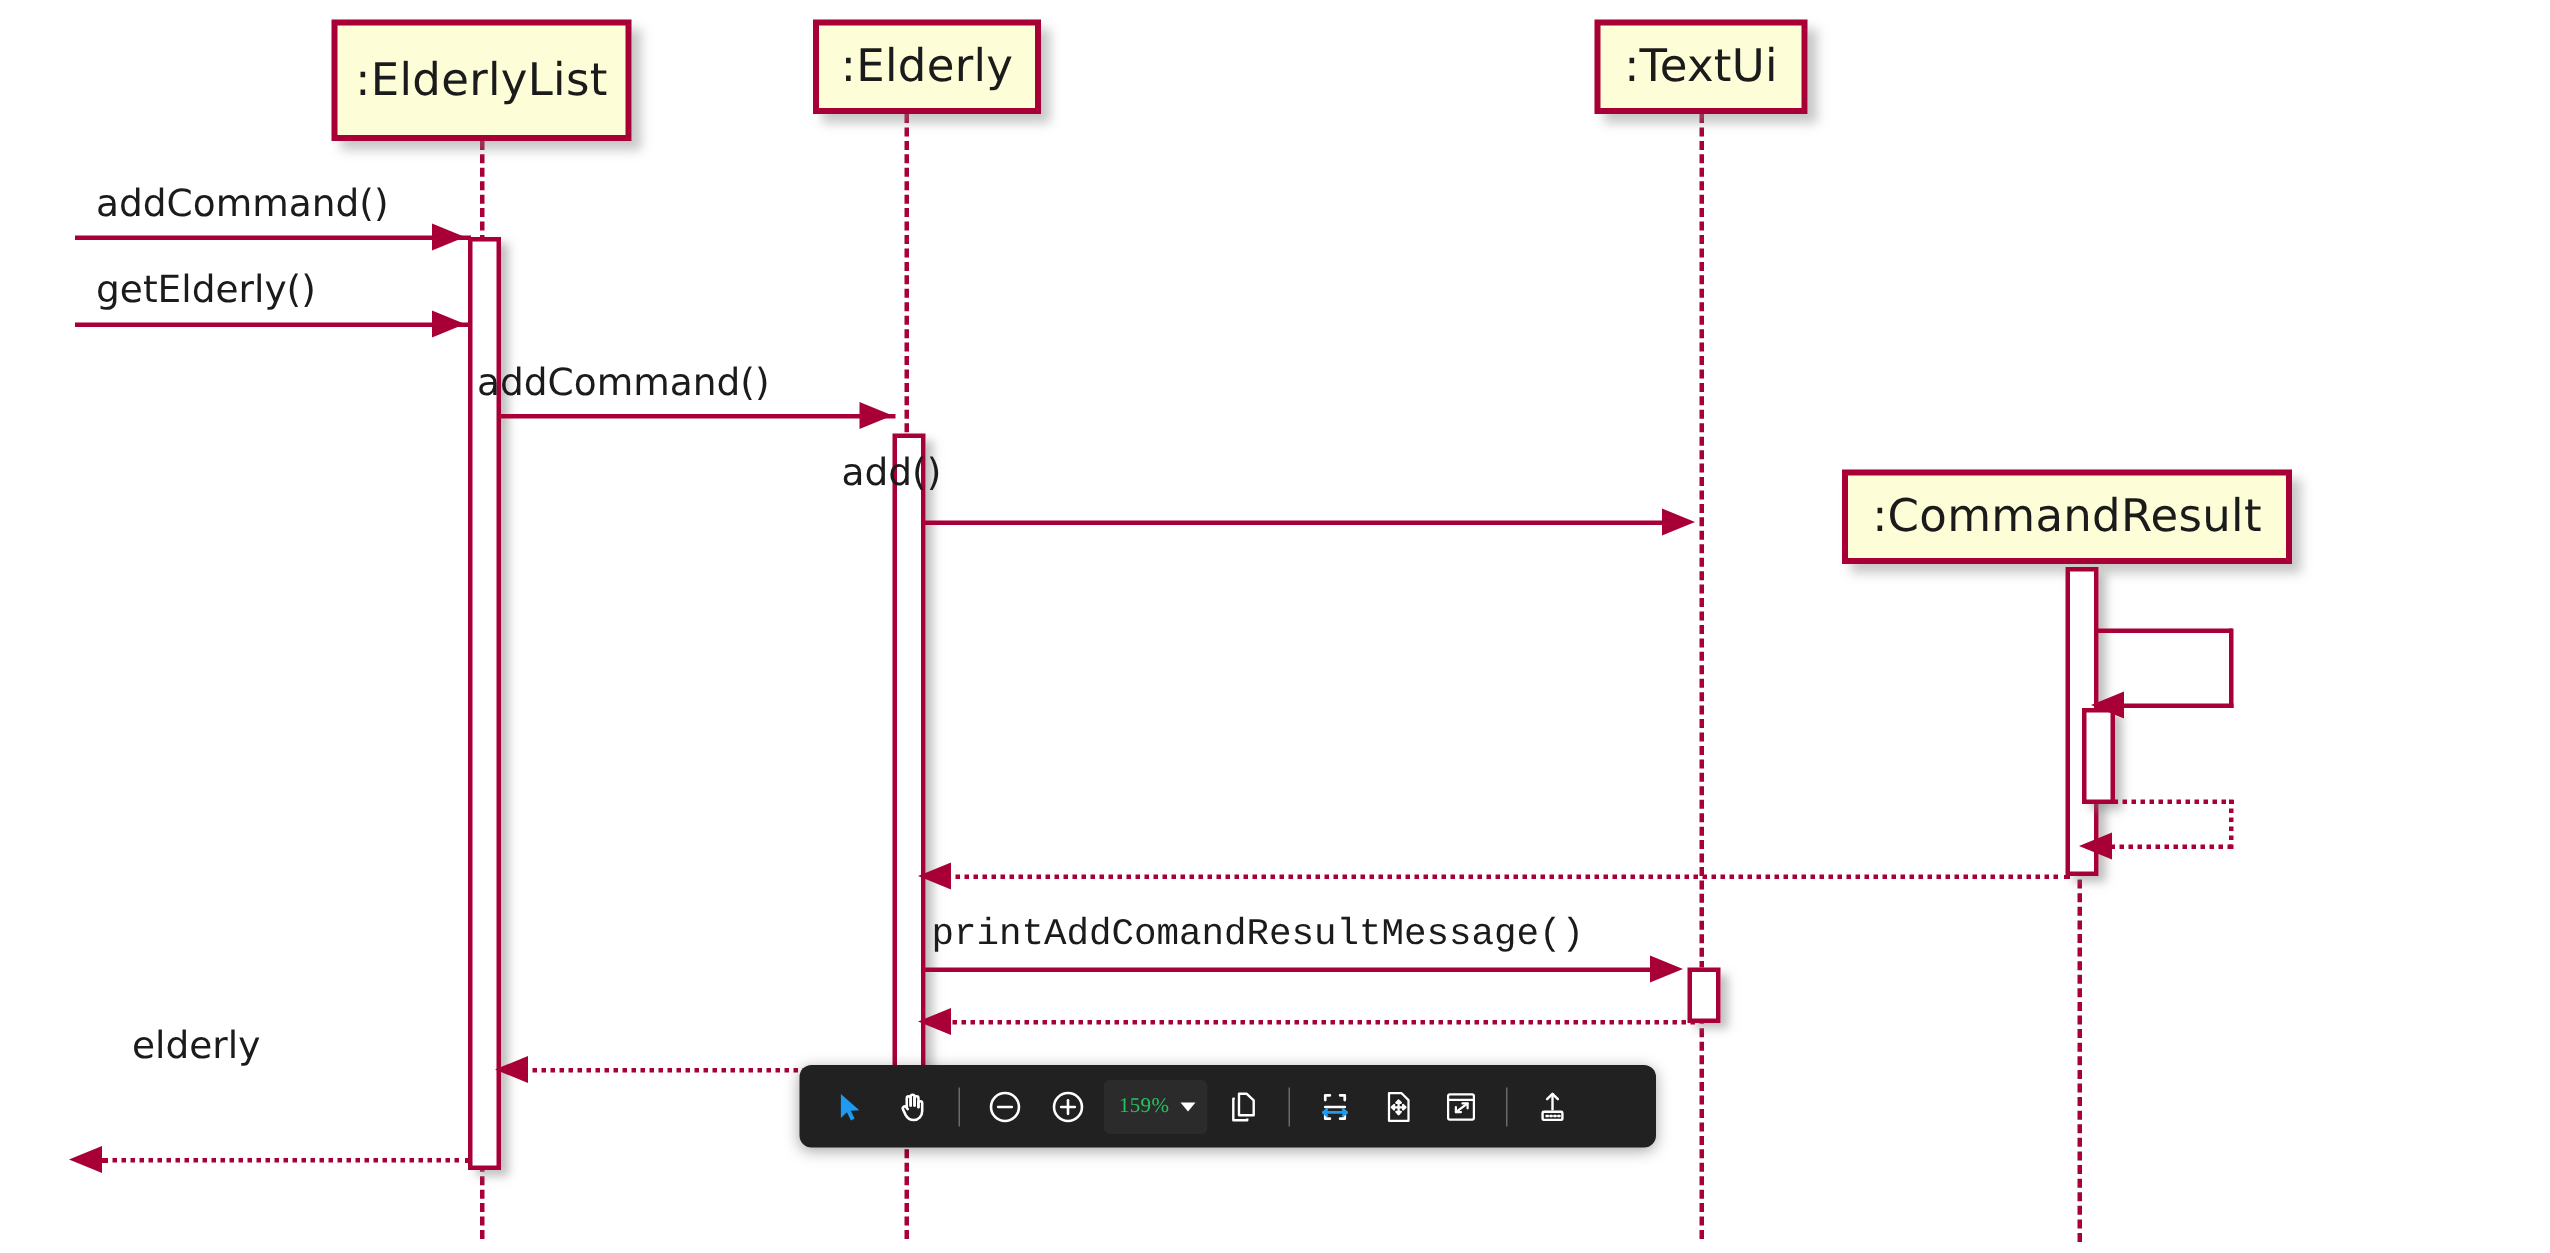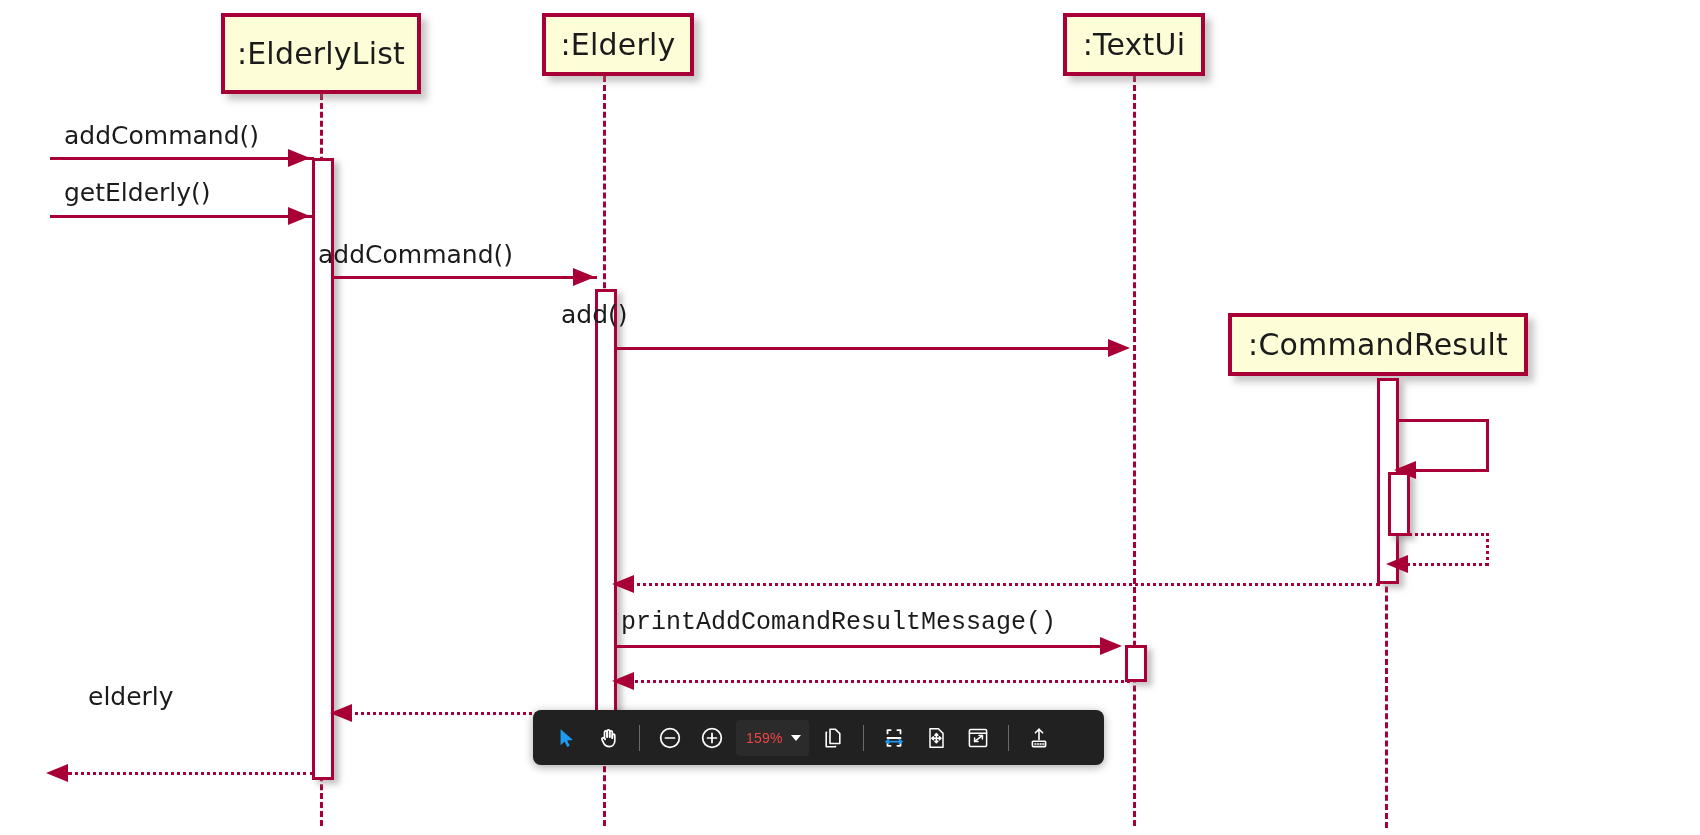--- a/index.html
+++ b/index.html
@@ -132,23 +132,23 @@
     gap: 8px;
     background: #2b2b2b;
     border-radius: 4px;
     height: 36px;
     padding: 0 8px 0 10px;
     cursor: pointer;
     margin: 0 2px;
     flex: 0 0 auto;
   }
   .tb-zoom-val {
-    color: #ef4444;
+    color: #22c55e;
     font-size: 14px;
-    font-family: Liberation Sans, sans-serif;
+    font-family: Liberation Serif, serif;
     letter-spacing: .2px;
   }
   .caret {
     width: 0; height: 0;
     border-left: 5px solid transparent;
     border-right: 5px solid transparent;
     border-top: 6px solid #ffffff;
   }
 </style>
 </head>

